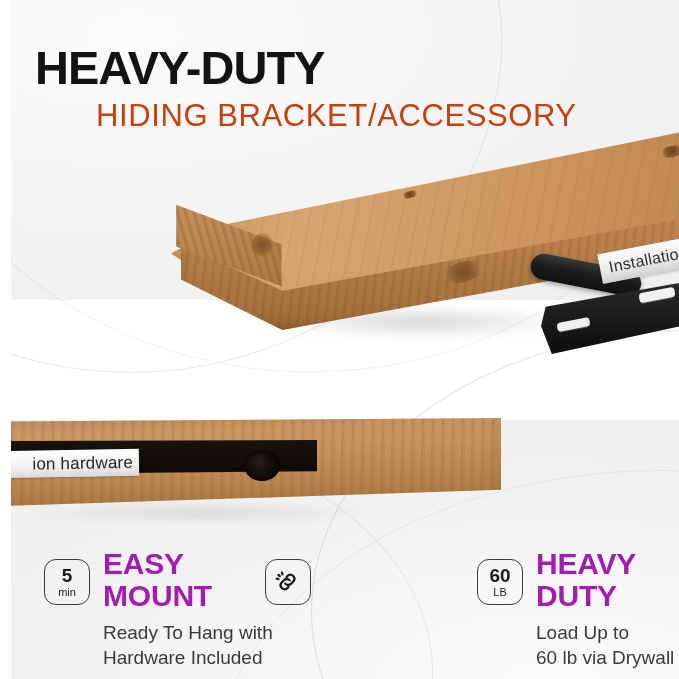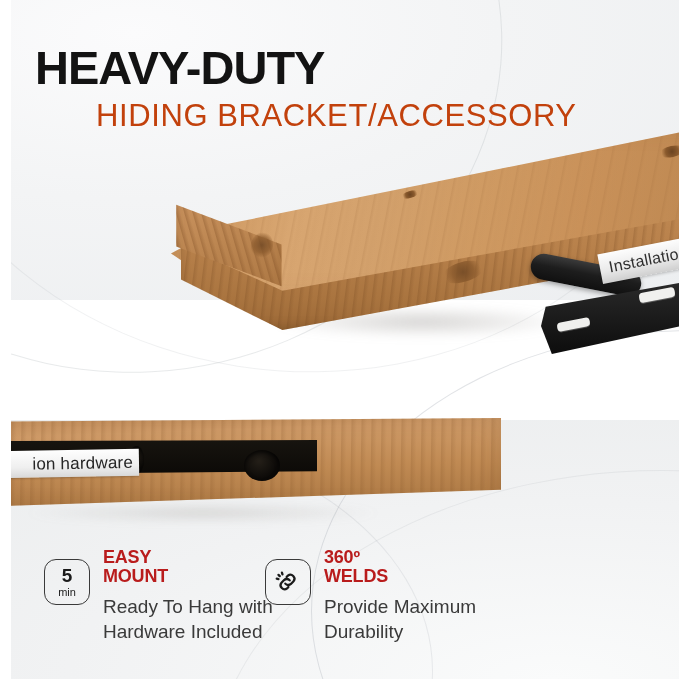--- a/index.html
+++ b/index.html
@@ -167,21 +167,21 @@
   .f1{left:33px;} .f2{left:254px;} .f3{left:466px;}
   .badge{
     width:44px;height:44px;border:1.6px solid #3a3a3a;border-radius:12px;
     display:flex;flex-direction:column;align-items:center;justify-content:center;
     flex:0 0 auto;margin-top:11px;background:transparent;
   }
   .badge .big{font-size:19px;font-weight:bold;color:#1b1b1b;line-height:1;}
   .badge .small{font-size:11px;color:#1b1b1b;line-height:1;margin-top:2px;}
   .ftxt{margin-left:13px;}
   .ftitle{
-    font-size:18px;font-weight:bold;color:#b91c1c;line-height:1.08;
+    font-size:30px;font-weight:bold;color:#a21caf;line-height:1.08;
     letter-spacing:-.2px;white-space:pre-line;
   }
   .fdesc{
     margin-top:7px;font-size:19px;font-weight:300;color:#3a3a3a;
     line-height:1.32;white-space:pre-line;
   }
   .chain-badge{
     width:44px;height:44px;border:1.6px solid #3a3a3a;border-radius:12px;
     display:flex;align-items:center;justify-content:center;flex:0 0 auto;margin-top:11px;
   }
@@ -248,23 +248,29 @@
     </div>
 
     <div class="feature f2">
       <div class="chain-badge">
         <svg width="26" height="26" viewBox="0 0 24 24" fill="none" stroke="#1b1b1b" stroke-width="2.1" stroke-linecap="round">
           <path d="M9.5 13.5a3.6 3.6 0 0 0 5.2.3l2.4-2.4a3.7 3.7 0 0 0-5.2-5.2l-1.2 1.2"></path>
           <path d="M13.6 10.5a3.6 3.6 0 0 0-5.2-.3L6 12.6a3.7 3.7 0 0 0 5.2 5.2l1.2-1.2"></path>
           <path d="M4.4 6.6 3.2 5.4M6.9 4.9 6.4 3.3M3.2 9.4 1.6 8.9"></path>
         </svg>
       </div>
+    </div>
+
+    <div class="feature f3">
+      <div class="badge">
+        <span class="big">60</span>
+        <span class="small">LB</span>
+      </div>
       <div class="ftxt">
-        <div class="ftitle">360º
-WELDS</div>
-        <div class="fdesc">Provide Maximum
-Durability</div>
+        <div class="ftitle">HEAVY
+DUTY</div>
+        <div class="fdesc">Load Up to
+60 lb via Drywall</div>
       </div>
     </div>
-
 
   </div>
 </div>
 
 </body></html>

